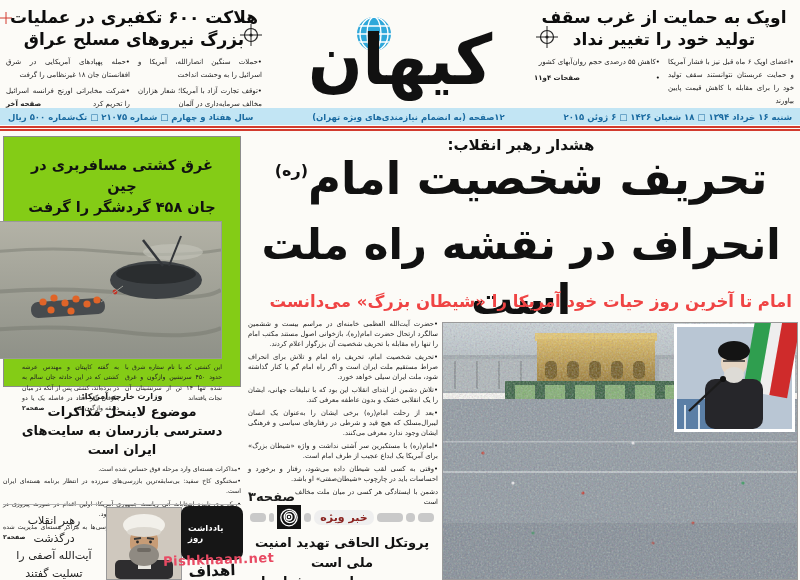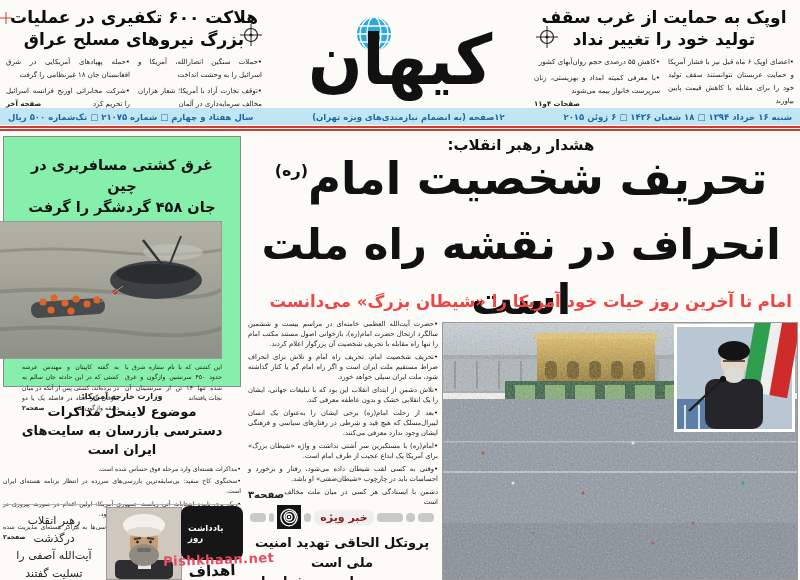--- a/index.html
+++ b/index.html
@@ -21,23 +21,23 @@
      background:linear-gradient(to bottom,#d23b2e 0,#d23b2e 2px,#fcfbf7 2px,#fcfbf7 3px,#d23b2e 3px,#d23b2e 5px);}
   
   .lead-kicker{font-size:15px;font-weight:bold;text-align:center;}
   .lead-h1{font-size:45px;font-weight:bold;text-align:center;line-height:1.3;letter-spacing:-1px;}
   .lead-h1 .sup{font-size:16px;vertical-align:18px;letter-spacing:0;}
   .lead-h2{font-size:42px;font-weight:bold;text-align:center;line-height:1.3;letter-spacing:-1px;}
   .lead-sub{font-size:16.5px;font-weight:bold;color:#ef4444;text-align:right;}
   .lead-body{font-size:6.8px;line-height:1.5;text-align:justify;color:#1c1c1c;}
   .lead-body p.b{margin:0 0 2.5px 0;}
   .body-foot{display:flex;justify-content:space-between;font-size:6.8px;}
-  .body-foot b{font-size:10px;}
+  .body-foot b{font-size:13px;}
   
-  .china-box{border:1px solid #8c8c8c;padding:18px;box-sizing:border-box;background:#86efac;}
+  .china-box{border:1px solid #8c8c8c;padding:18px;box-sizing:border-box;background:#84cc16;}
   .china-head{font-size:14.5px;font-weight:bold;text-align:center;line-height:1.45;white-space:pre-line;}
   .cap-cols{display:flex;gap:6px;margin-top:3px;}
   .cap-col{width:50%;font-size:6.2px;line-height:1.65;text-align:justify;color:#222;}
   .nuc-kicker{font-size:8px;font-weight:bold;text-align:center;color:#222;margin-top:2px;}
   .nuc-head{font-size:13px;font-weight:bold;text-align:center;line-height:1.45;white-space:pre-line;margin-top:2px;}
   .nuc-bullets{font-size:6.2px;line-height:1.6;text-align:justify;color:#222;margin-top:4px;}
   .hline{background:#b5b5b5;height:1px;}
   .condolence{font-size:11px;line-height:1.6;text-align:center;color:#1d1d1d;white-space:pre-line;}
   
   .note-tab{background:#161616;color:#fff;font-size:8.5px;font-weight:bold;border-radius:8px;
@@ -100,21 +100,21 @@
 
   <div class="abs" style="left:534px;top:6px;width:260px">
     <div class="top-head">اوپک به حمایت از غرب سقف تولید خود را تغییر نداد</div>
     <div class="top-cols">
       <div class="top-col">
         <p class="b">اعضای اوپک ۶ ماه قبل نیز با فشار آمریکا و حمایت عربستان نتوانستند سقف تولید خود را برای مقابله با کاهش قیمت پایین بیاورند</p>
         <p class="b">متقلبان در بازار زعفران فعال شدند</p>
       </div>
       <div class="top-col">
         <p class="b">کاهش ۵۵ درصدی حجم روان‌آبهای کشور</p>
-        <p class="b"><span>با معرفی کمیته امداد و بهزیستی، زنان سرپرست خانوار بیمه می‌شوند</span>
+        <p class="b">
           <b class="prL">صفحات ۴و۱۱</b></p>
       </div>
     </div>
   </div>
 
   <svg class="abs" style="left:240px;top:24px" width="22" height="22" viewBox="0 0 22 22">
     <circle cx="11" cy="11" r="6.5" fill="none" stroke="#222" stroke-width="1.2"></circle>
     <line x1="11" y1="0" x2="11" y2="22" stroke="#222" stroke-width="1"></line>
     <line x1="0" y1="11" x2="22" y2="11" stroke="#222" stroke-width="1"></line>
     <circle cx="11" cy="11" r="1.6" fill="#222"></circle>

